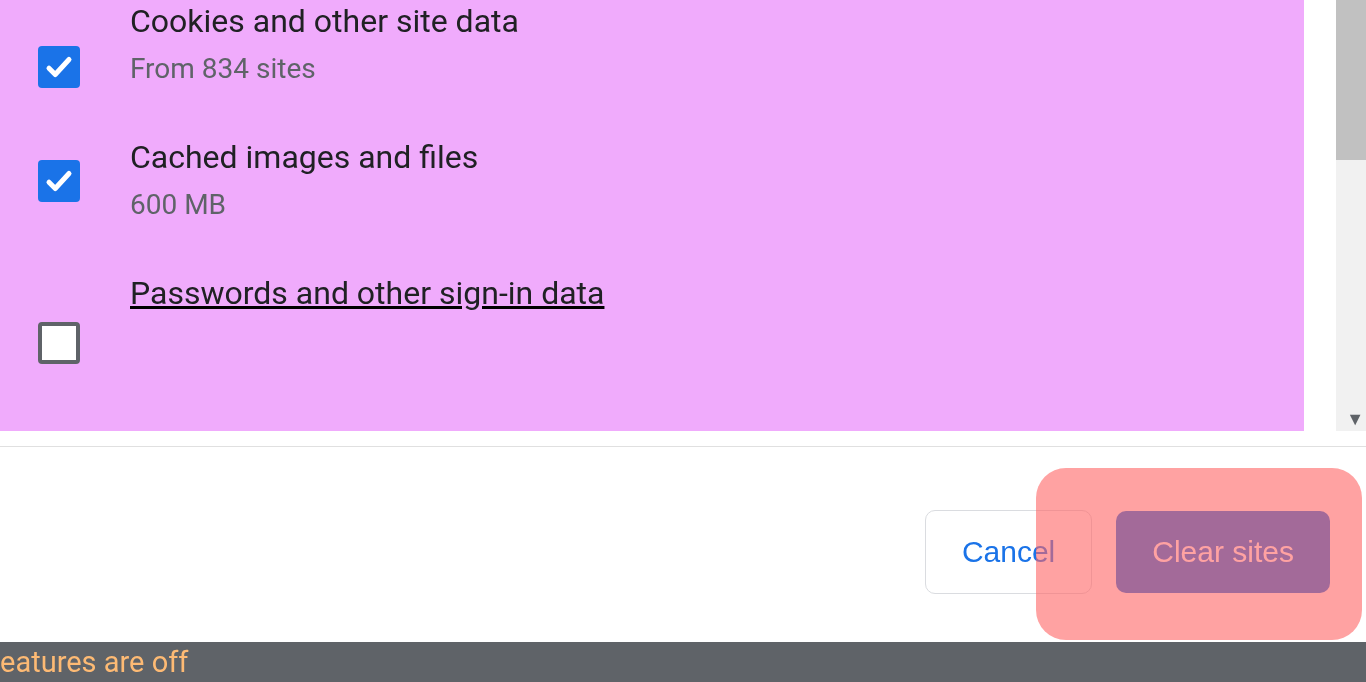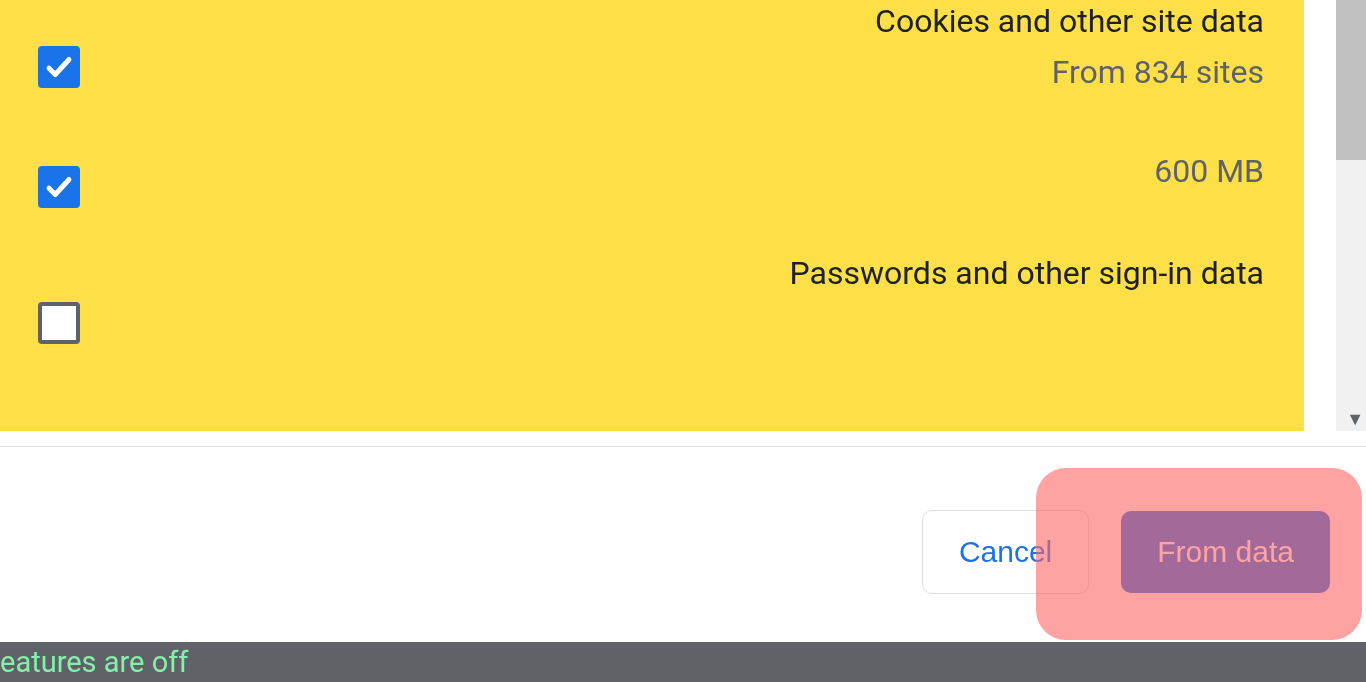--- a/index.html
+++ b/index.html
@@ -14,23 +14,22 @@
       overflow: hidden;
       position: relative;
       background: #fff;
     }
     .dialog-content {
       position: absolute;
       top: 0;
       left: 0;
       width: 1304px;
       height: 431px;
-      background: #fde047;
+      background: #f0abfc;
       overflow-y: auto;
-      text-align: right;
     }
     .option-row {
       display: flex;
       align-items: flex-start;
       padding-left: 38px;
     }
     .checkbox-wrap {
       width: 42px;
       height: 42px;
       flex-shrink: 0;
@@ -63,59 +62,60 @@
     .option-text {
       flex: 1;
       padding-right: 40px;
     }
     .option-title {
       font-size: 32px;
       color: #202124;
       line-height: 1.35;
     }
     .option-subtitle {
-      font-size: 32px;
+      font-size: 28px;
       color: #5f6368;
       line-height: 1.6;
       margin-top: 4px;
     }
     .row-cookies {
       padding-top: 0;
     }
     .row-cookies .checkbox-wrap {
       margin-top: 46px;
     }
     .row-cached {
       padding-top: 44px;
     }
     .row-cached .checkbox-wrap {
       margin-top: 24px;
     }
     .row-passwords {
       padding-top: 44px;
+      text-decoration: underline;
     }
     .row-passwords .checkbox-wrap {
       margin-top: 50px;
     }
     .divider {
       position: absolute;
       top: 446px;
       left: 0;
       width: 1366px;
       height: 1px;
       background: #e0e0e0;
     }
     .button-row {
       position: absolute;
       top: 510px;
       left: 0;
       width: 1330px;
       display: flex;
       justify-content: flex-end;
-      gap: 32px;
+      gap: 24px;
       align-items: center;
     }
     .btn-cancel {
       border: 1px solid #dadce0;
       background: #fff;
       color: #1a73e8;
       font-size: 30px;
       font-weight: 500;
       padding: 24px 36px;
       border-radius: 10px;
@@ -164,21 +164,21 @@
       font-size: 18px;
       color: #5f6368;
     }
     .footer-bar {
       position: absolute;
       bottom: 0;
       left: 0;
       width: 1366px;
       height: 40px;
       background: #5f6368;
-      color: #86efac;
+      color: #fdba74;
       font-size: 29px;
       display: flex;
       align-items: center;
       padding-left: 0;
     }
   </style>
 </head>
 <body>
 
 <div class="dialog-content">
@@ -199,20 +199,21 @@
 
   <div class="option-row row-cached">
     <div class="checkbox-wrap">
       <div class="checkbox checked">
         <svg class="checkmark" width="30" height="30" viewBox="0 0 24 24" fill="none" stroke="white" stroke-width="4" stroke-linecap="round" stroke-linejoin="round">
             <polyline points="4 13 9 18 20 6"></polyline>
           </svg>
       </div>
     </div>
     <div class="option-text">
+      <div class="option-title">Cached images and files</div>
       <div class="option-subtitle">600 MB</div>
     </div>
   </div>
 
   <div class="option-row row-passwords">
     <div class="checkbox-wrap">
       <div class="checkbox unchecked"></div>
     </div>
     <div class="option-text">
       <div class="option-title">Passwords and other sign-in data</div>
@@ -222,20 +223,20 @@
 </div>
 
 <div class="scrollbar-track"></div>
 <div class="scrollbar-thumb"></div>
 <div class="dropdown-arrow">▼</div>
 
 <div class="divider"></div>
 
 <div class="button-row">
   <button class="btn-cancel">Cancel</button>
-  <button class="btn-clear">From data</button>
+  <button class="btn-clear">Clear sites</button>
 </div>
 
 <div class="highlight-overlay"></div>
 
 <div class="footer-bar">
   <span>eatures are off</span>
 </div>
 
 </body></html>

